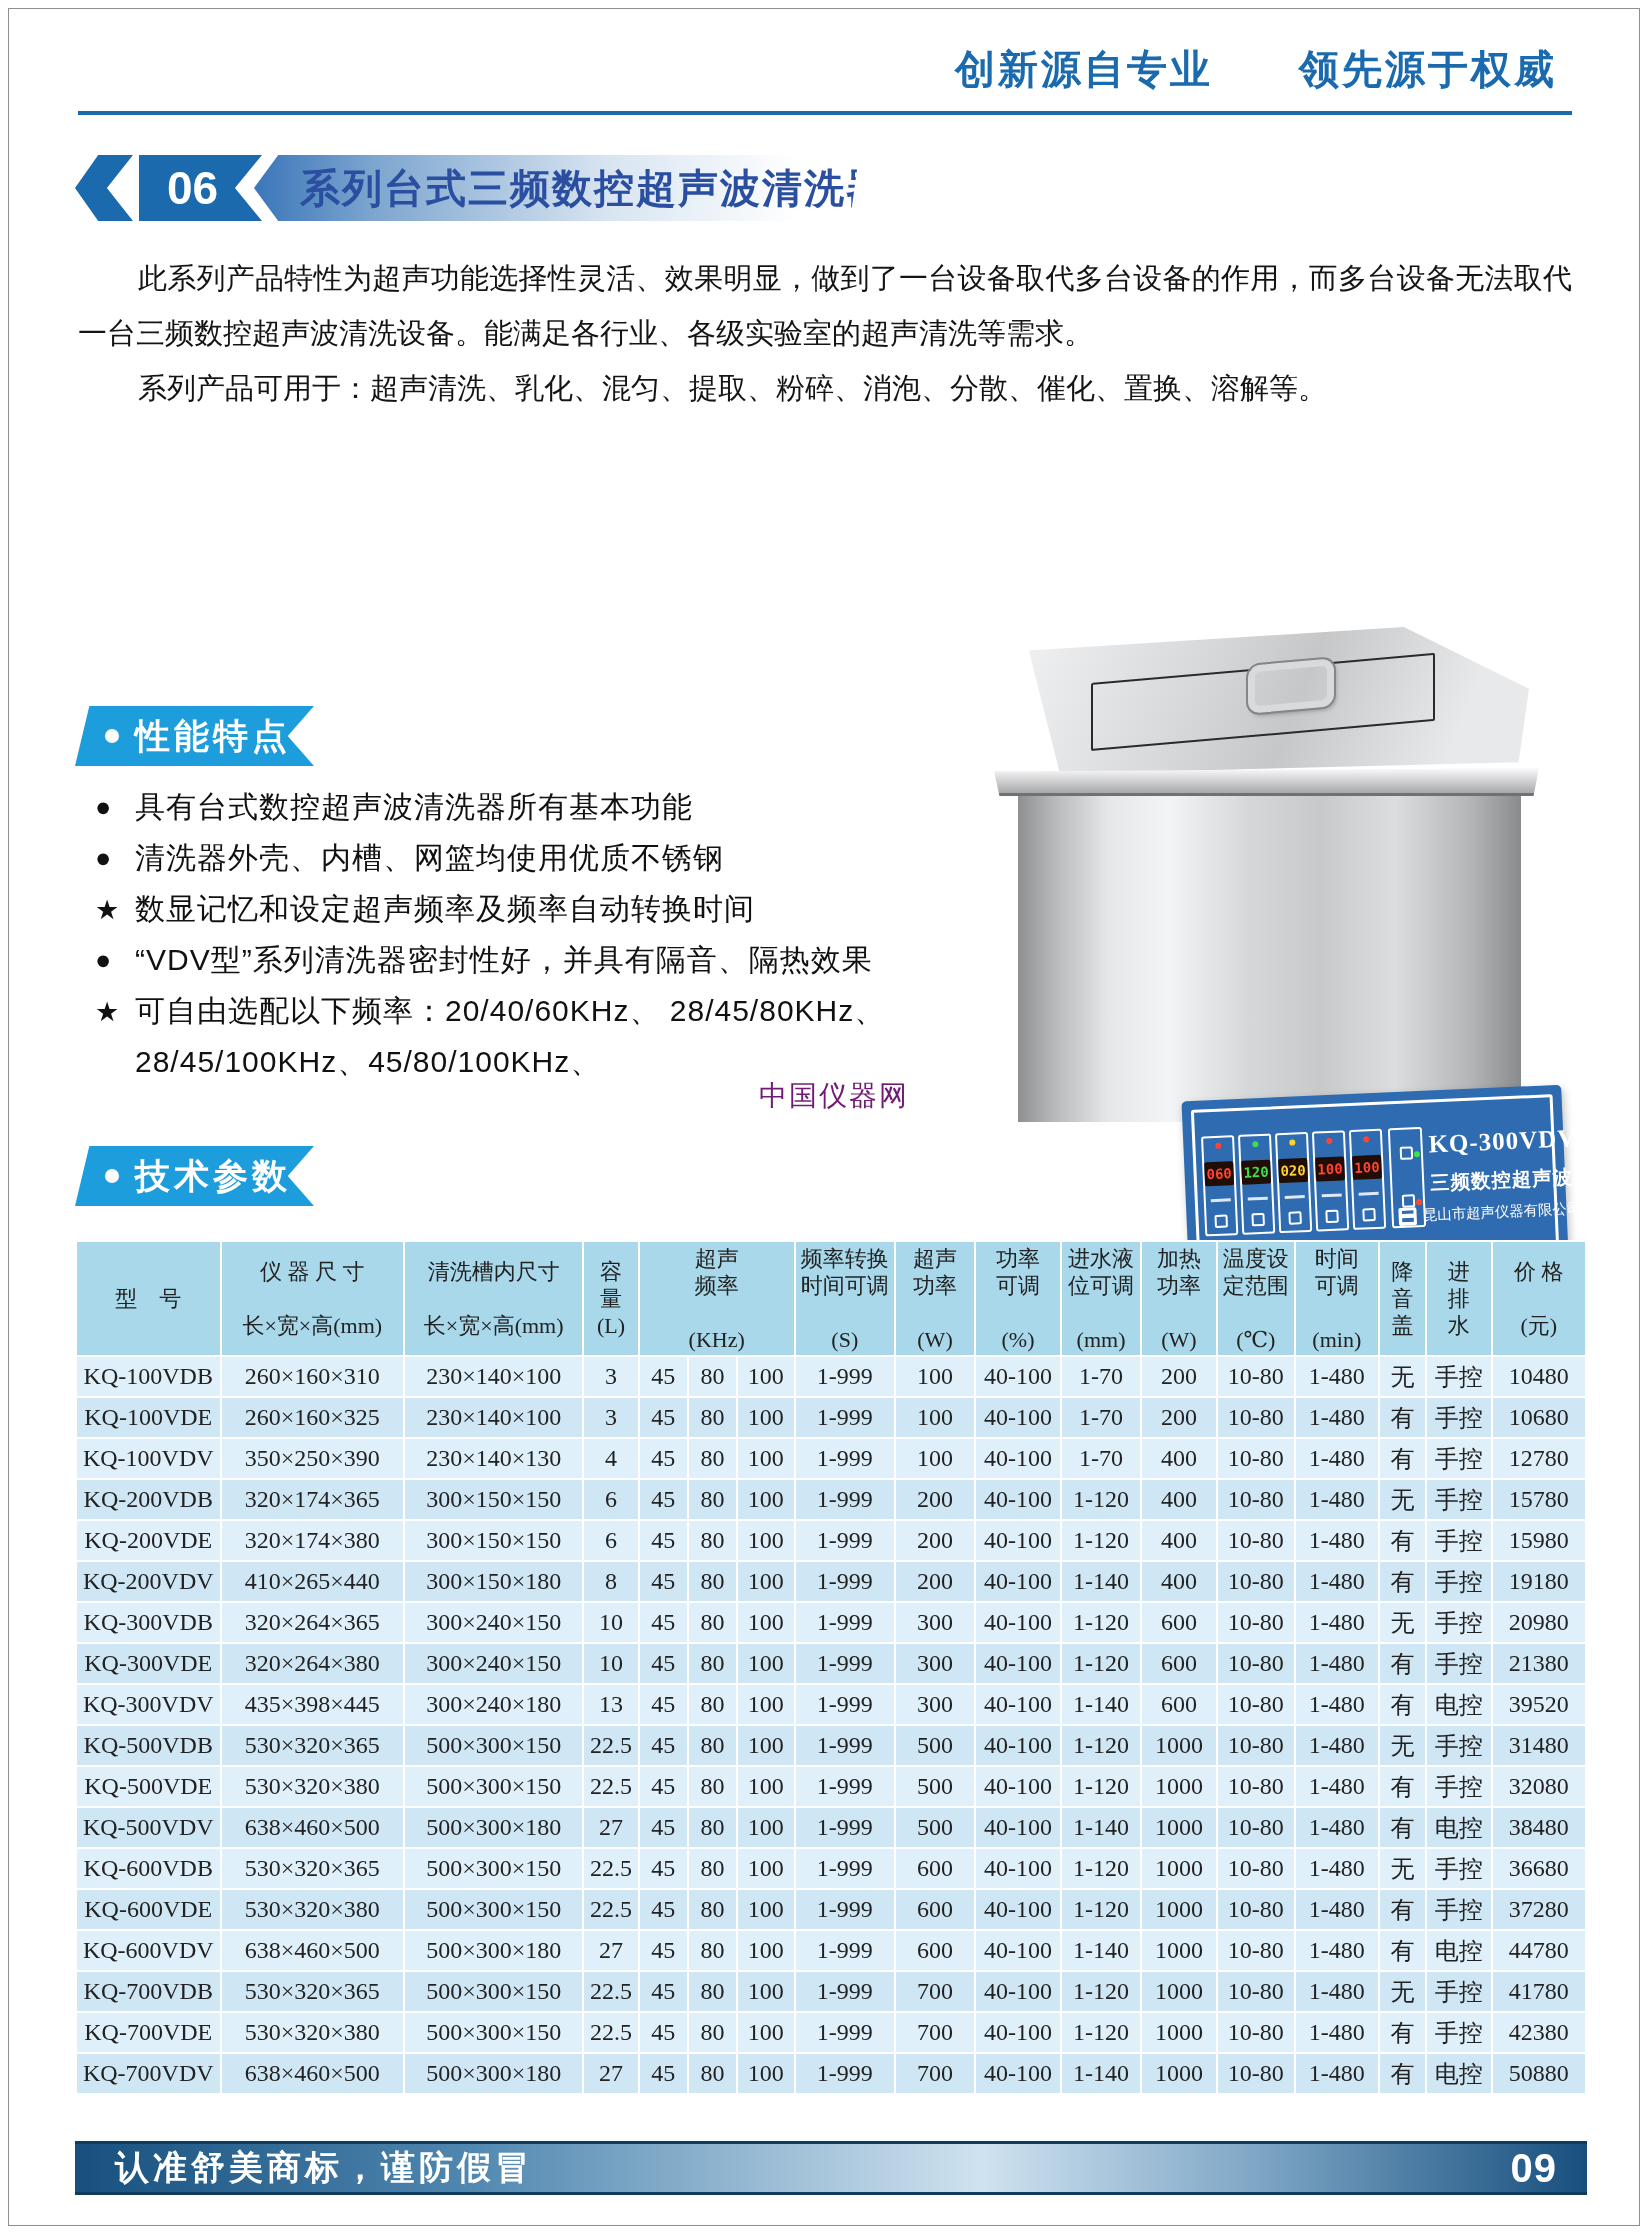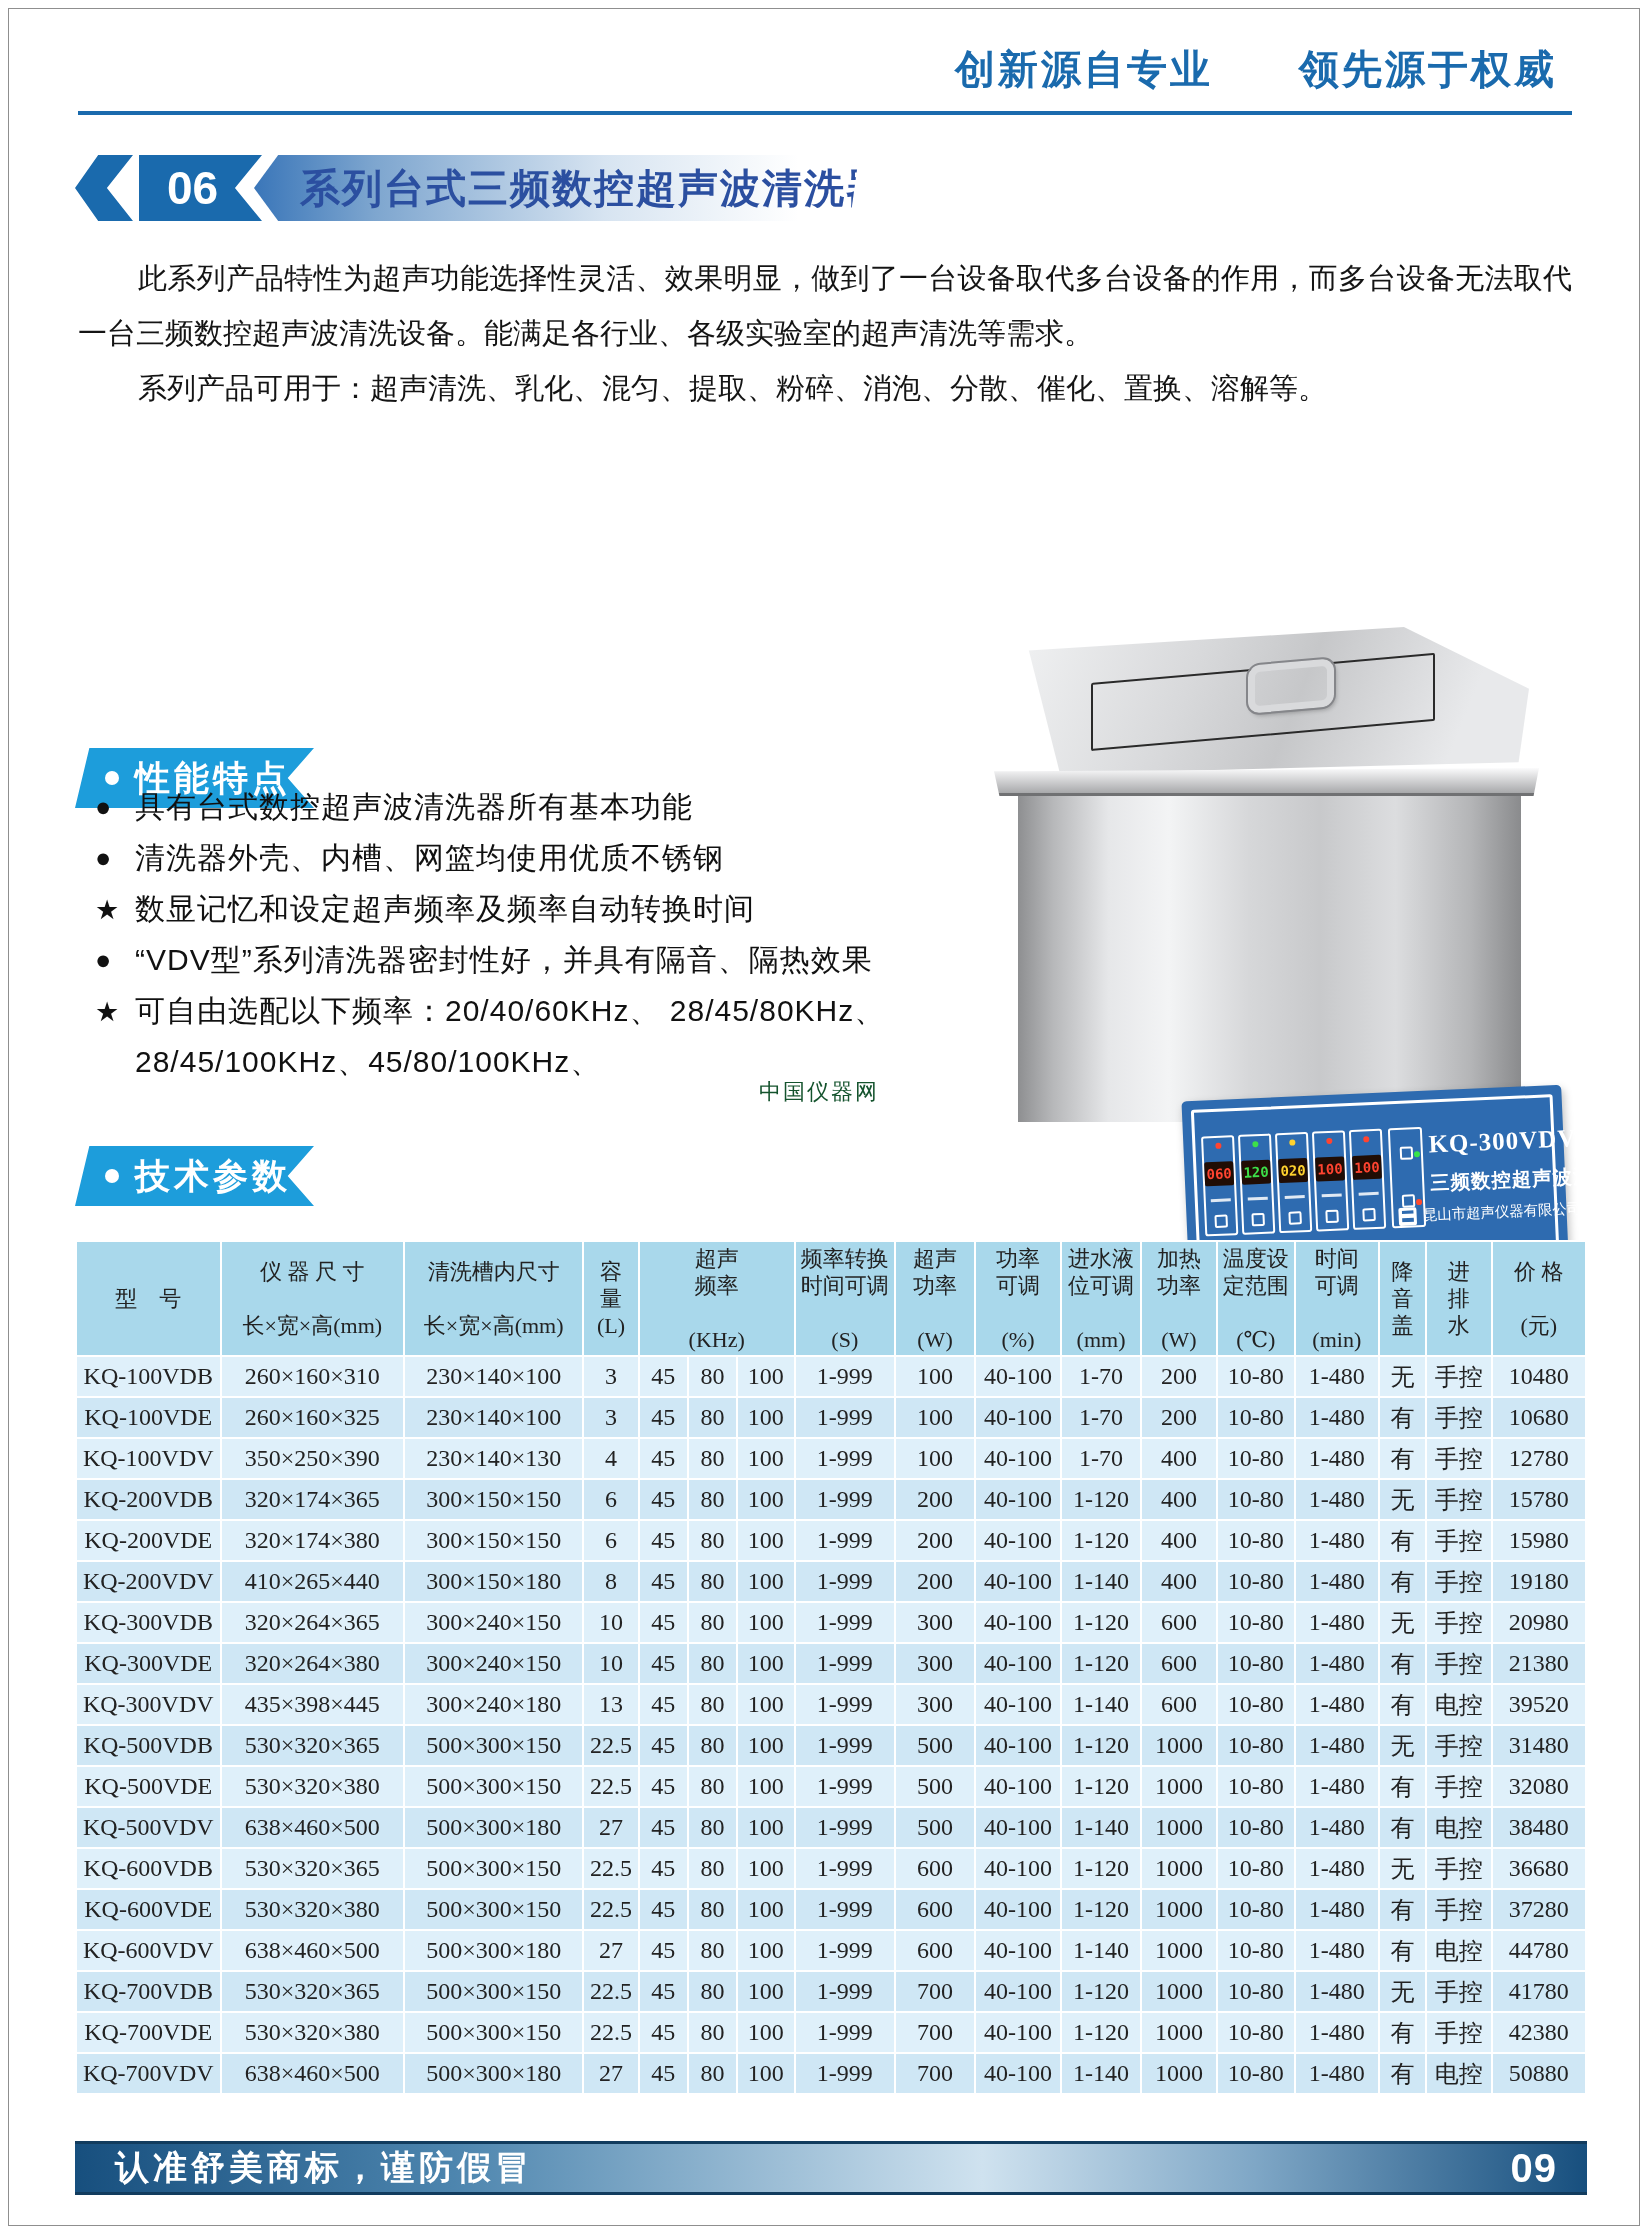--- a/index.html
+++ b/index.html
@@ -43,30 +43,30 @@
   .intro{position:absolute;left:78px;top:251px;width:1494px;font-size:29px;
        line-height:55px;text-align:justify;color:#141414}
   .intro p{margin:0;text-indent:60px}
 
   
   .ribbon{position:absolute;left:75px;width:239px;height:60px;background:var(--ribbon-blue);
        clip-path:polygon(6% 0,100% 0,89% 50%,100% 100%,0 100%);
        display:flex;align-items:center;color:#fff;font-weight:bold;font-size:35px;
        letter-spacing:4px}
   .ribbon-dot{width:14px;height:14px;border-radius:50%;background:#fff;margin:0 16px 0 30px;flex:none}
-  .ribbon-features{top:748px}
+  .ribbon-features{top:706px}
   .ribbon-specs{top:1146px}
 
   
   .features{position:absolute;left:95px;top:782px;width:896px;color:#111}
   .feat{height:51px;display:flex;align-items:center;font-size:30px;letter-spacing:1px}
   .feat-marker{width:40px;font-size:27px;flex:none}
   .feat-cont{padding-left:40px}
 
-  .watermark{position:absolute;left:759px;top:1077px;font-size:22px;color:#14532d;letter-spacing:2px}
+  .watermark{position:absolute;left:759px;top:1077px;font-size:28px;color:#701a75;letter-spacing:2px}
 
   
   .device{position:absolute;left:980px;top:619px;width:577px;height:512px}
   .dev-lid{position:absolute;left:28px;top:8px;width:521px;height:147px;
        background:linear-gradient(112deg,#f2f3f4 0%,#d8d9db 35%,#c6c7c9 55%,#e8e9eb 85%);
        clip-path:polygon(4% 16%,76% 0,100% 42%,98% 92%,10% 100%)}
   .lid-groove{position:absolute;left:16%;top:28%;width:66%;height:46%;
        border:2px solid #2a2a2a;transform:skewY(-5deg);border-radius:2px}
   .lid-handle{position:absolute;left:46%;top:24%;width:86px;height:48px;
        border:7px solid #d9dadc;outline:2px solid #85868a;border-radius:12px;

